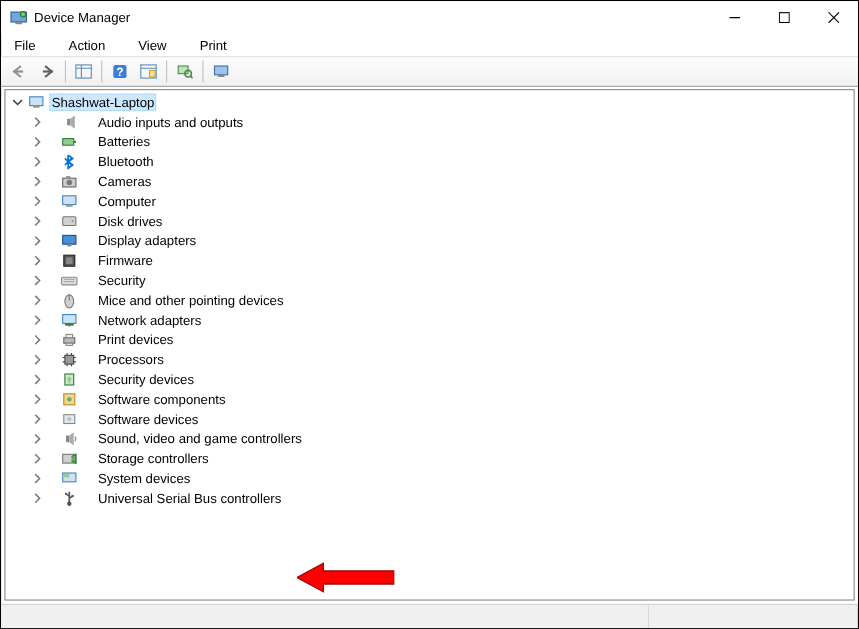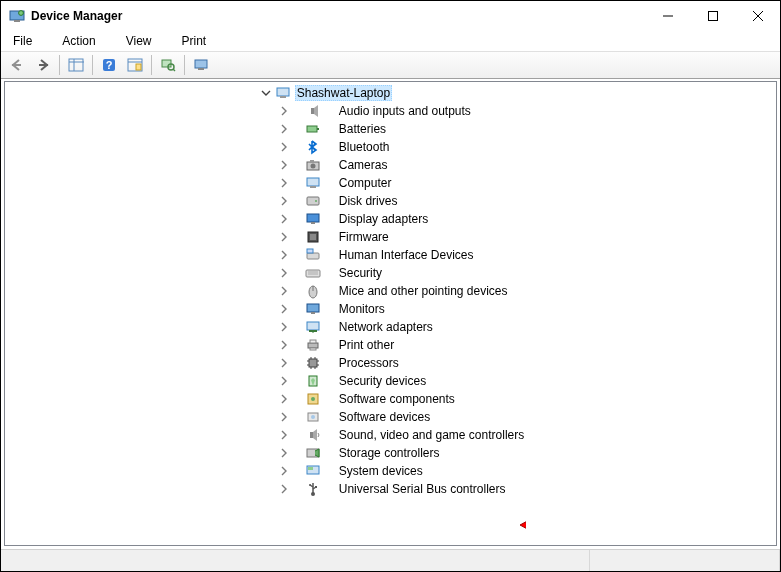--- a/index.html
+++ b/index.html
@@ -15,21 +15,20 @@
     flex-direction: column;
     position: relative;
   }
   
   .titlebar {
     height: 30px;
     display: flex;
     align-items: center;
     padding: 0 0 0 8px;
     background: #fff;
-    font-weight: bold;
   }
   .titlebar .app-icon { width: 16px; height: 16px; margin-right: 6px; }
   .titlebar .title { flex: 1; font-size: 12px; }
   .win-controls { display: flex; height: 30px; }
   .win-btn {
     width: 45px; height: 30px;
     display: flex; align-items: center; justify-content: center;
     font-family: inherit;
   }
   
@@ -61,21 +60,20 @@
   .tb-sep { width: 1px; height: 20px; background: #c0c0c0; margin: 0 2px; }
   
   .content-frame {
     flex: 1;
     margin: 2px 3px 3px 3px;
     border: 1px solid #828790;
     background: #fff;
     display: flex;
     flex-direction: column;
     overflow: hidden;
-    align-items: center;
   }
   .tree {
     flex: 1;
     overflow: auto;
     padding: 2px 0;
     position: relative;
   }
   .tree-row {
     height: 18px;
     display: flex;
@@ -345,34 +343,20 @@
           <span class="node-label">Firmware</span>
         </div>
         <div class="tree-row child">
           <span class="expander">
             <svg width="10" height="10">
               <path d="M3 1 L7 5 L3 9" fill="none" stroke="#7a7a7a" stroke-width="1.4"></path>
             </svg>
           </span>
           <span class="node-icon">
             <svg width="16" height="16" viewBox="0 0 16 16">
-              <rect x="2" y="6" width="12" height="6" rx="1" fill="#d9d9d9" stroke="#888"></rect>
-              <rect x="2" y="2" width="6" height="4" fill="#c9daf8" stroke="#3d85c6"></rect>
-            </svg>
-          </span>
-          <span class="node-label">Human Interface Devices</span>
-        </div>
-        <div class="tree-row child">
-          <span class="expander">
-            <svg width="10" height="10">
-              <path d="M3 1 L7 5 L3 9" fill="none" stroke="#7a7a7a" stroke-width="1.4"></path>
-            </svg>
-          </span>
-          <span class="node-icon">
-            <svg width="16" height="16" viewBox="0 0 16 16">
               <rect x="1" y="5" width="14" height="7" rx="1" fill="#e0e0e0" stroke="#888"></rect>
               <line x1="3" y1="7" x2="13" y2="7" stroke="#aaa"></line>
               <line x1="3" y1="9" x2="13" y2="9" stroke="#aaa"></line>
             </svg>
           </span>
           <span class="node-label">Security</span>
         </div>
         <div class="tree-row child">
           <span class="expander">
             <svg width="10" height="10">
@@ -388,55 +372,41 @@
           <span class="node-label">Mice and other pointing devices</span>
         </div>
         <div class="tree-row child">
           <span class="expander">
             <svg width="10" height="10">
               <path d="M3 1 L7 5 L3 9" fill="none" stroke="#7a7a7a" stroke-width="1.4"></path>
             </svg>
           </span>
           <span class="node-icon">
             <svg width="16" height="16" viewBox="0 0 16 16">
-              <rect x="2" y="3" width="12" height="8" fill="#6fa8dc" stroke="#1b4f8a"></rect>
-              <rect x="6" y="11" width="4" height="2" fill="#888"></rect>
-            </svg>
-          </span>
-          <span class="node-label">Monitors</span>
-        </div>
-        <div class="tree-row child">
-          <span class="expander">
-            <svg width="10" height="10">
-              <path d="M3 1 L7 5 L3 9" fill="none" stroke="#7a7a7a" stroke-width="1.4"></path>
-            </svg>
-          </span>
-          <span class="node-icon">
-            <svg width="16" height="16" viewBox="0 0 16 16">
               <rect x="2" y="3" width="12" height="8" fill="#cfe2f3" stroke="#3d85c6"></rect>
               <rect x="4" y="11" width="8" height="2" fill="#3a7a3a"></rect>
               <line x1="8" y1="11" x2="8" y2="14" stroke="#3a7a3a"></line>
             </svg>
           </span>
           <span class="node-label">Network adapters</span>
         </div>
         <div class="tree-row child">
           <span class="expander">
             <svg width="10" height="10">
               <path d="M3 1 L7 5 L3 9" fill="none" stroke="#7a7a7a" stroke-width="1.4"></path>
             </svg>
           </span>
           <span class="node-icon">
             <svg width="16" height="16" viewBox="0 0 16 16">
               <rect x="3" y="6" width="10" height="5" fill="#bbb" stroke="#666"></rect>
               <rect x="5" y="3" width="6" height="3" fill="#eee" stroke="#888"></rect>
               <rect x="5" y="11" width="6" height="2" fill="#eee" stroke="#888"></rect>
             </svg>
           </span>
-          <span class="node-label">Print other</span>
+          <span class="node-label">Print devices</span>
         </div>
         <div class="tree-row child">
           <span class="expander">
             <svg width="10" height="10">
               <path d="M3 1 L7 5 L3 9" fill="none" stroke="#7a7a7a" stroke-width="1.4"></path>
             </svg>
           </span>
           <span class="node-icon">
             <svg width="16" height="16" viewBox="0 0 16 16">
               <rect x="4" y="4" width="8" height="8" fill="#999" stroke="#444"></rect>

